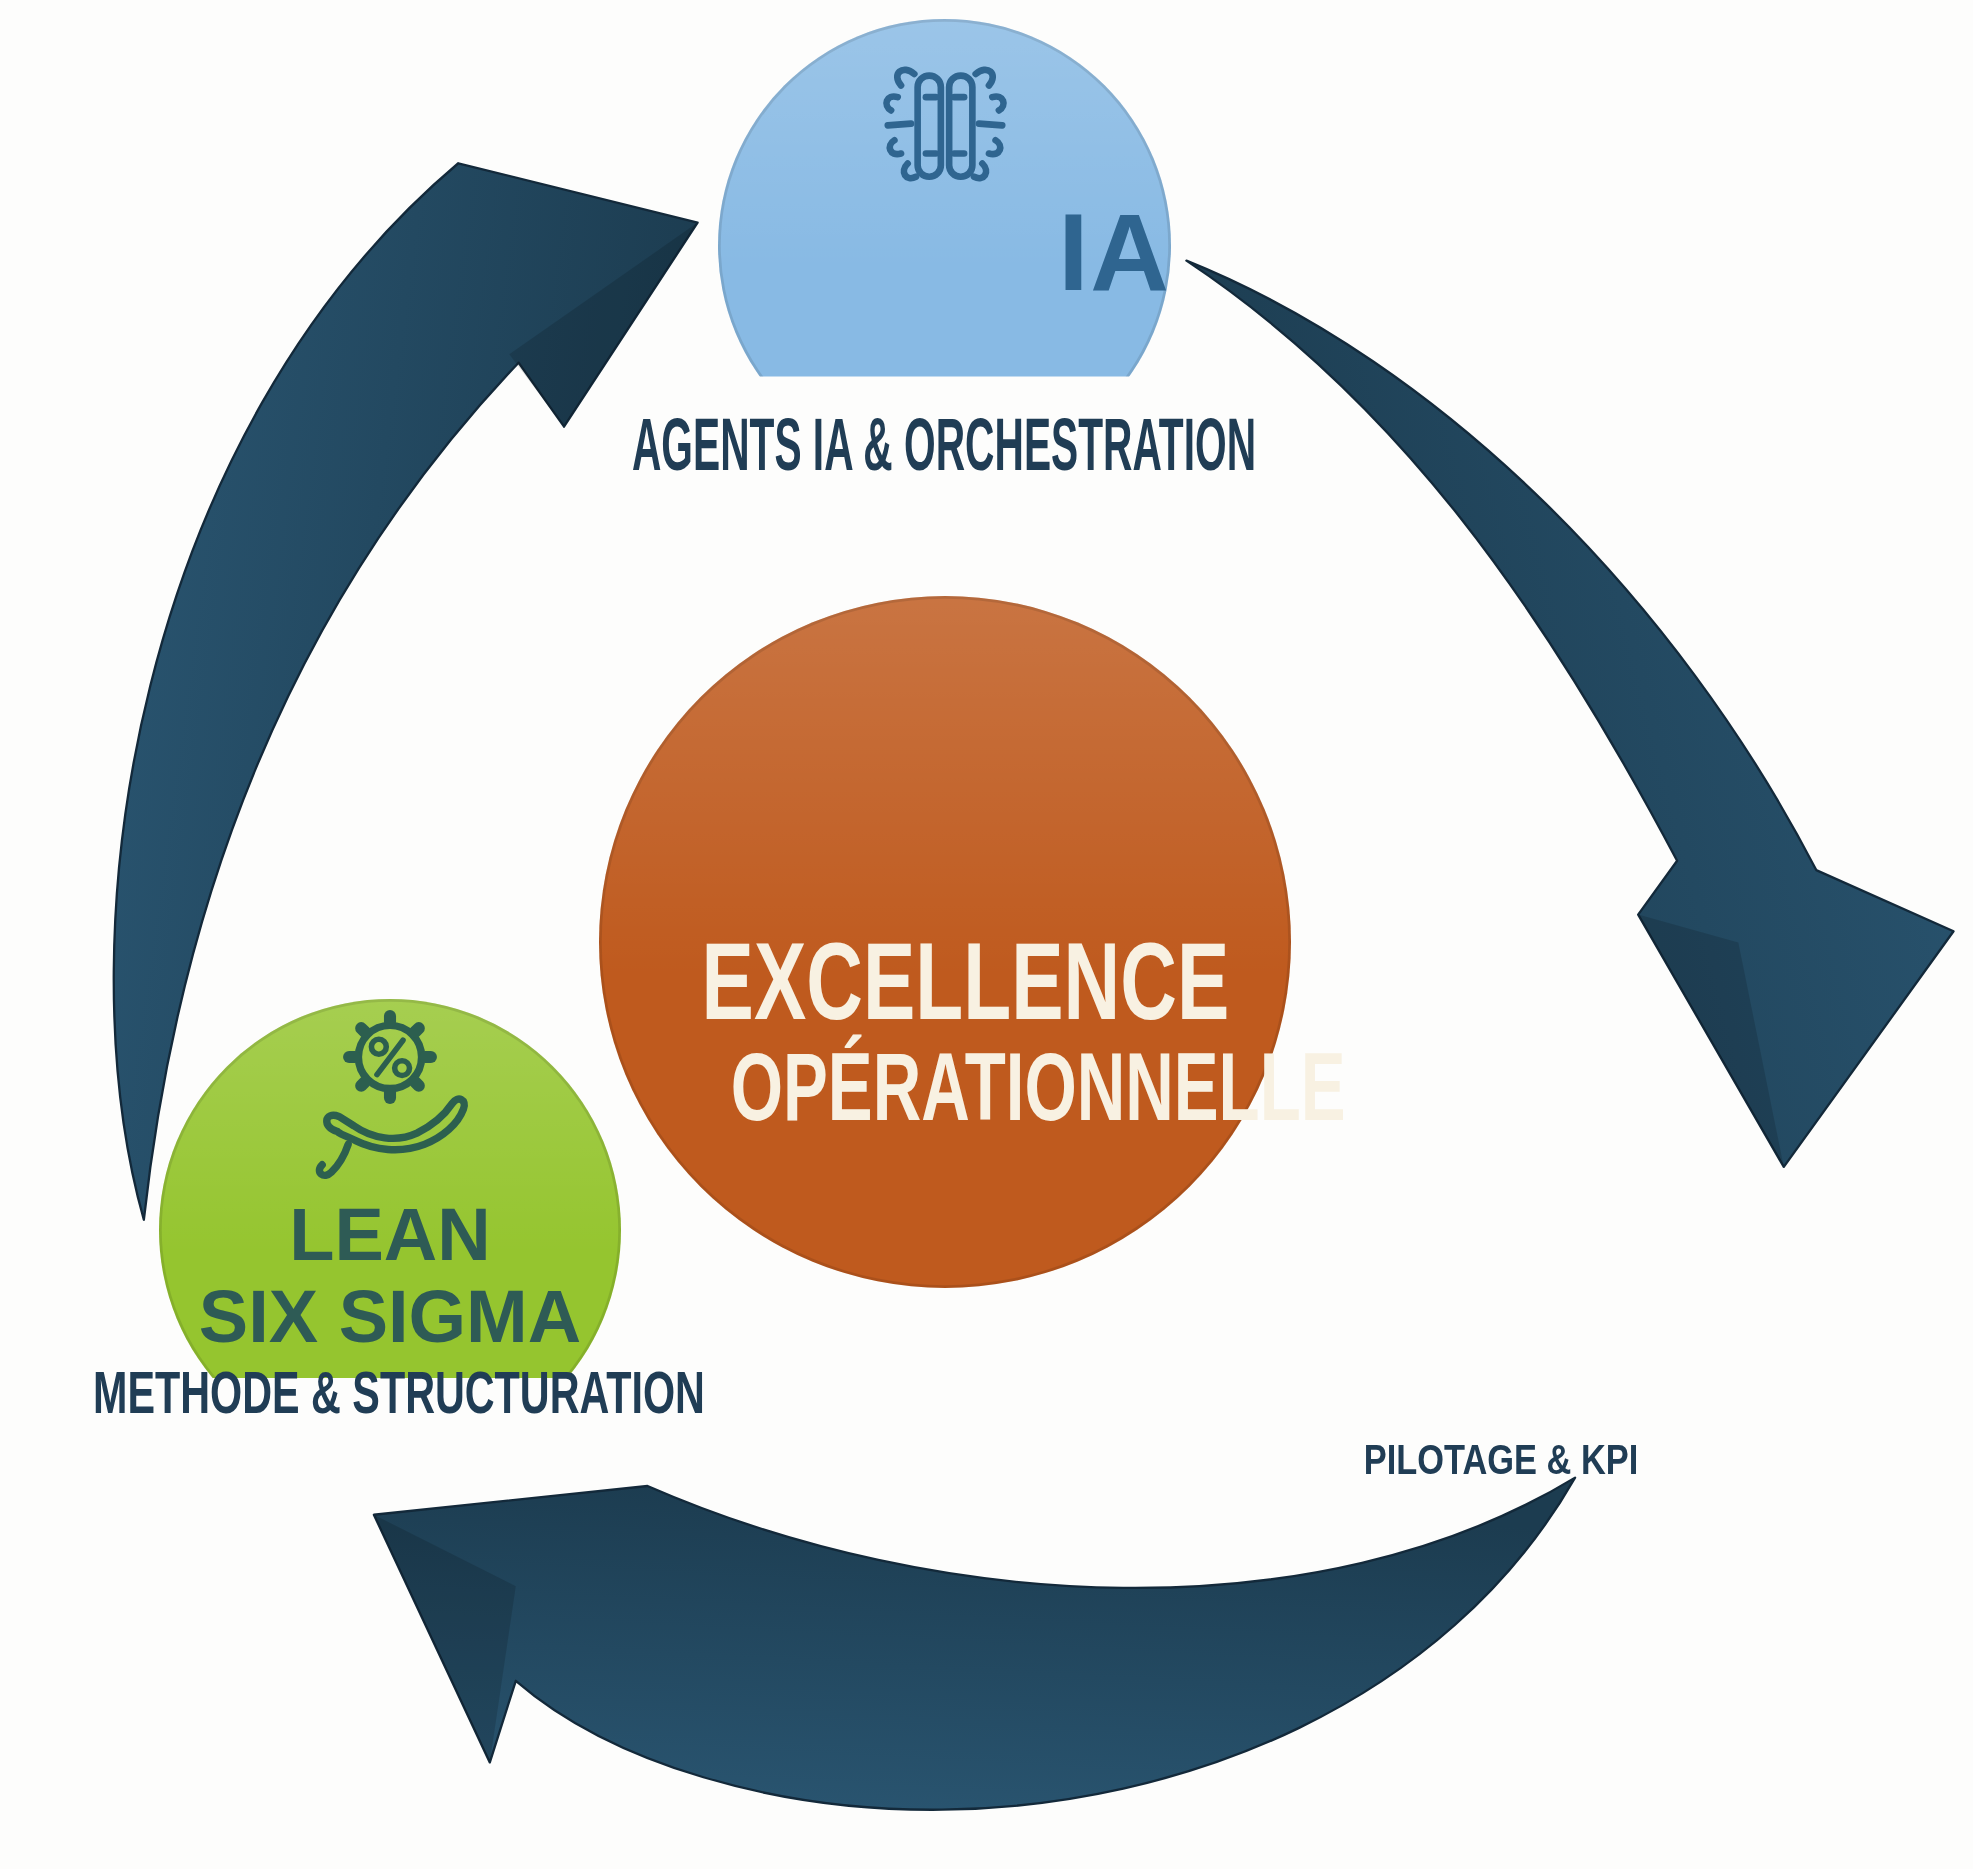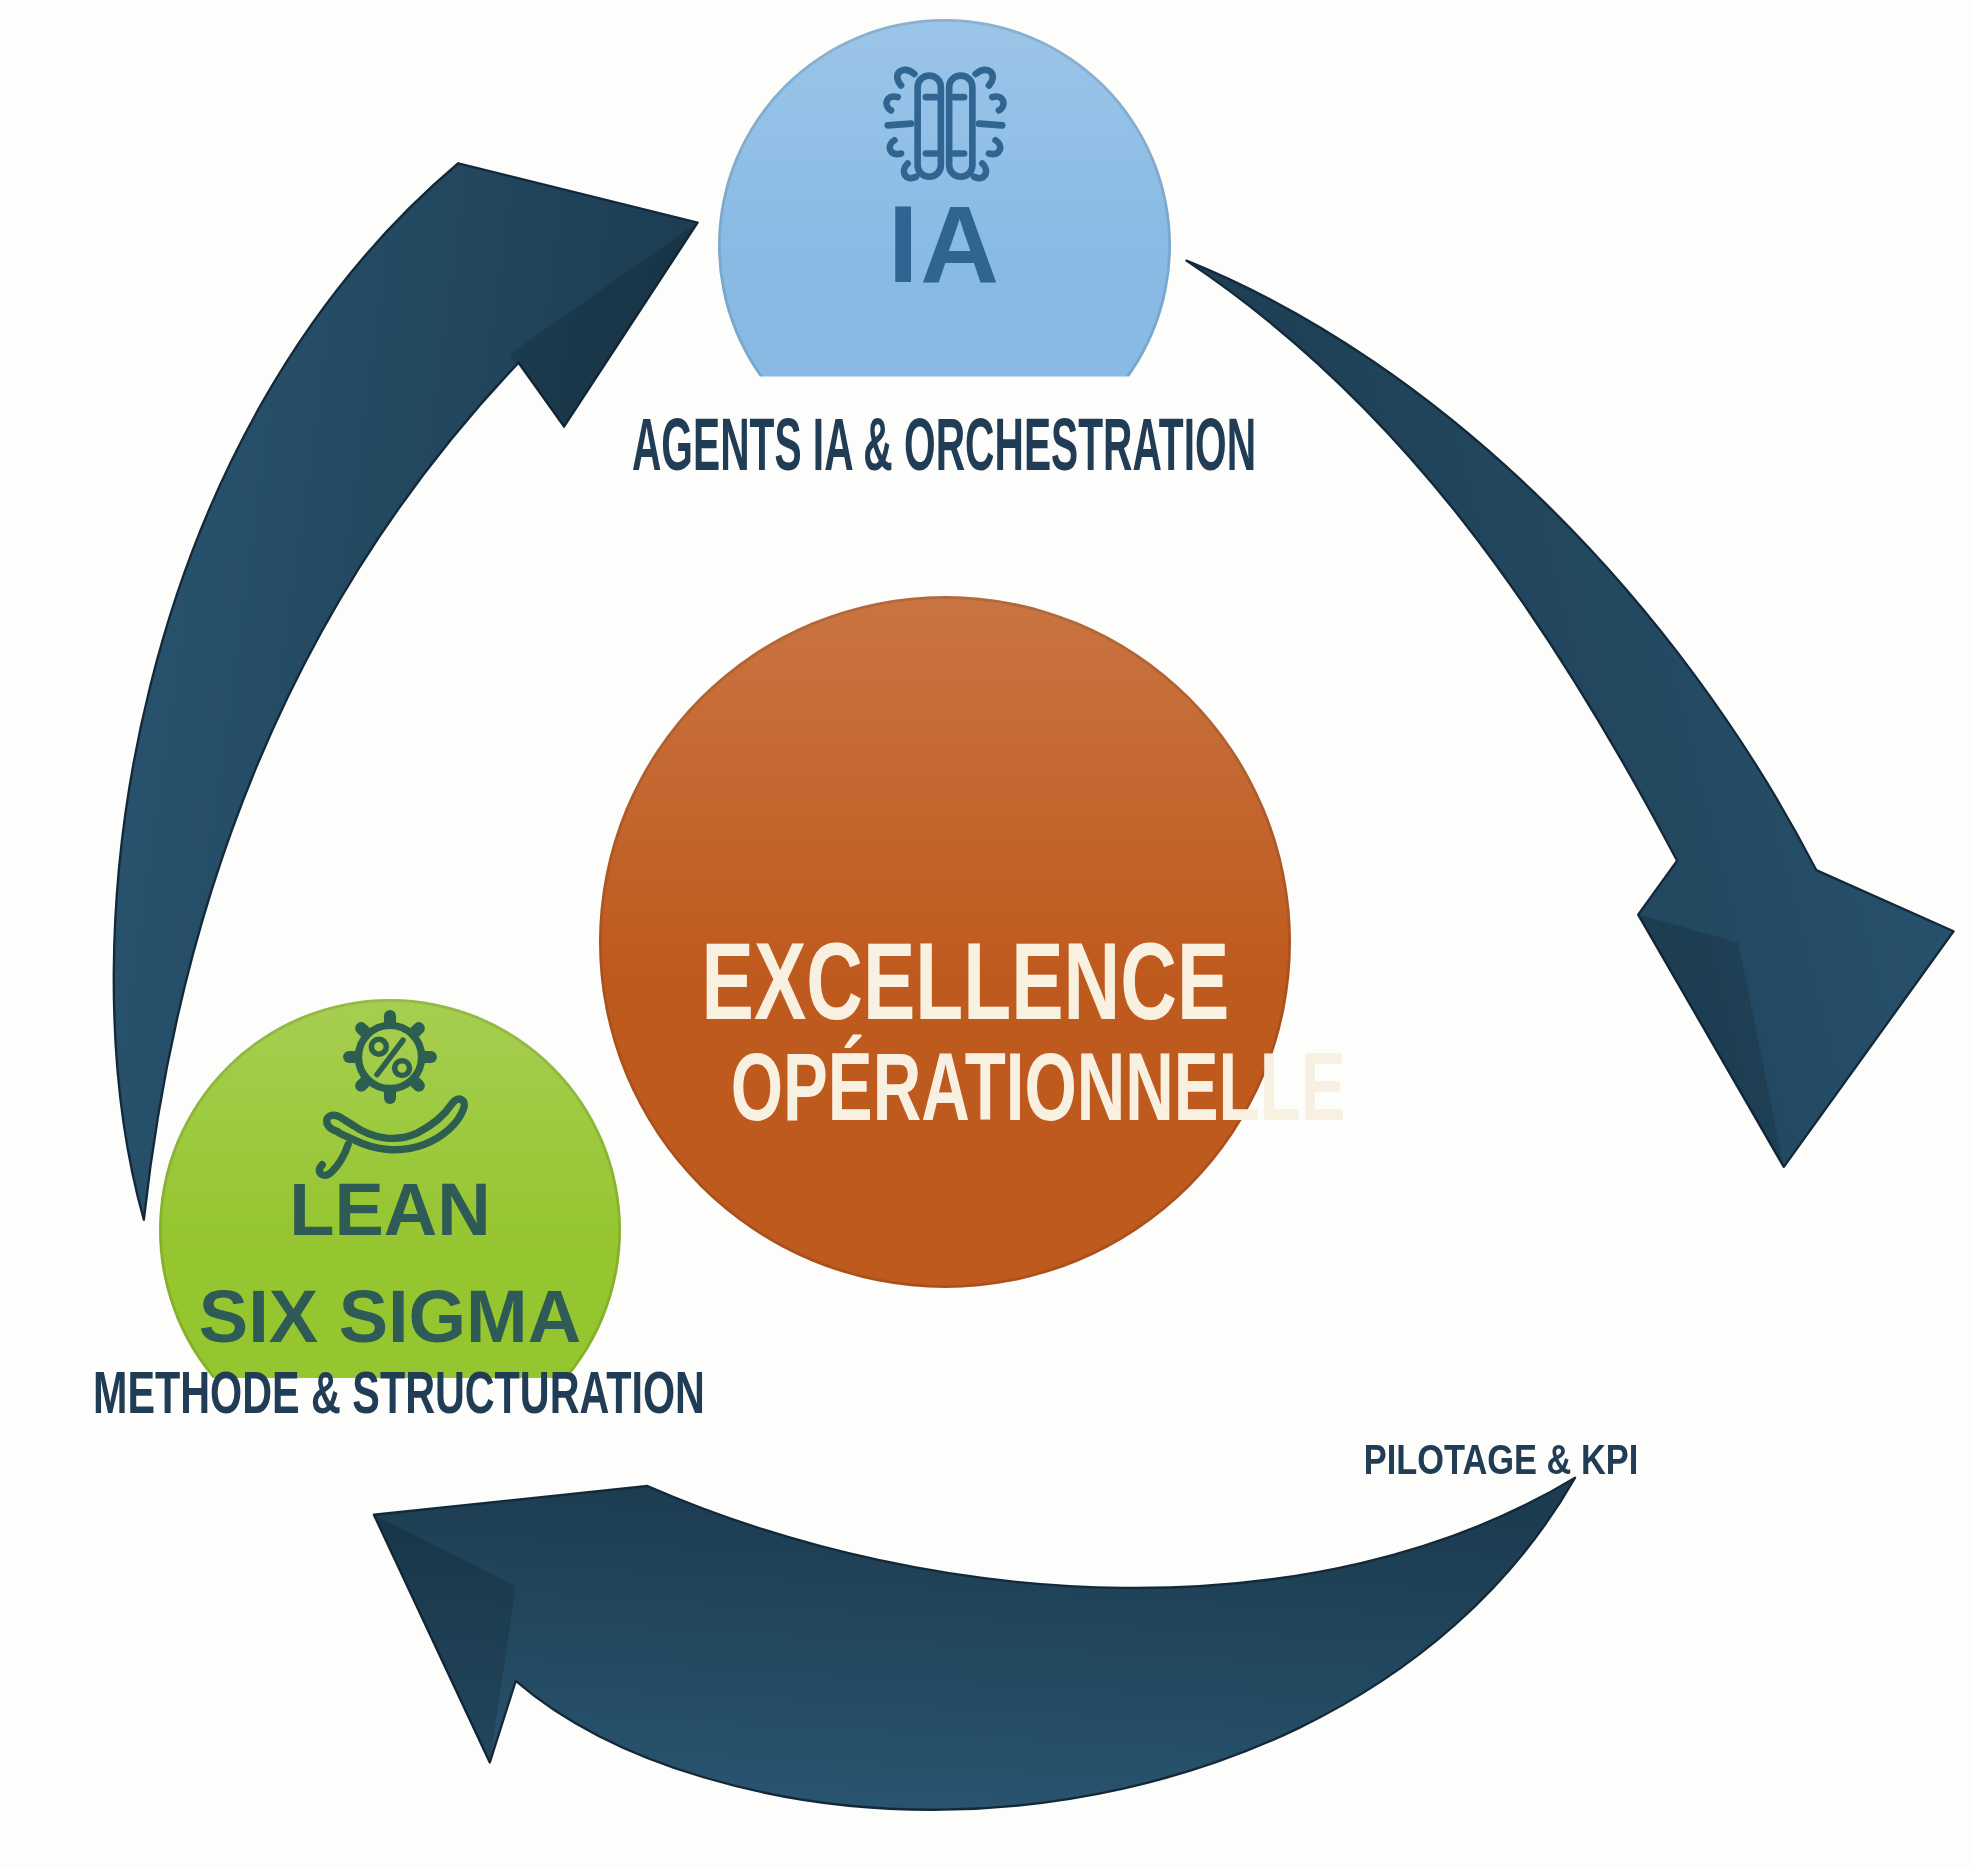--- a/index.html
+++ b/index.html
@@ -53,26 +53,26 @@
   }
   .node-bi{
     left:1260px;top:995px;width:471px;height:471px;
     background:var(--bi-bg);
     clip-path:inset(0 0 88px 0);
   }
 
   .line{position:absolute;left:0;right:0;text-align:center;font-weight:bold;white-space:nowrap;line-height:1;}
   .squeeze{display:inline-block;white-space:nowrap;}
 
-  .ia-title{top:171px;font-size:109px;color:var(--ia-ink);letter-spacing:1.9px;}
+  .ia-title{top:179px;font-size:109px;color:var(--ia-ink);letter-spacing:1.9px;text-align:right;}
   .center-line1{top:297px;font-size:109px;color:var(--center-ink);margin-top:34px;}
   .center-line1 .squeeze{transform:scaleX(.72);}
   .center-line2{top:443px;font-size:96px;color:var(--center-ink);}
   .center-line2 .squeeze{transform:scaleX(.70);}
-  .lean-line1{top:174px;font-size:74px;color:var(--lean-ink);}
+  .lean-line1{top:199px;font-size:74px;color:var(--lean-ink);}
   .lean-line2{top:281px;font-size:74px;color:var(--lean-ink);}
   .bi-line1{top:199px;font-size:59px;color:var(--bi-ink);letter-spacing:0.9px;}
   .bi-line2{top:288px;font-size:59px;color:var(--bi-ink);letter-spacing:0.9px;}
 
   .caption{
     position:absolute;font-weight:bold;color:var(--caption-ink);
     white-space:nowrap;line-height:1;
   }
   .caption-ia{left:944px;top:408px;font-size:74px;transform:translateX(-50%) scaleX(.55);}
   .caption-lean{left:399px;top:1364px;font-size:59px;transform:translateX(-50%) scaleX(.70);}

